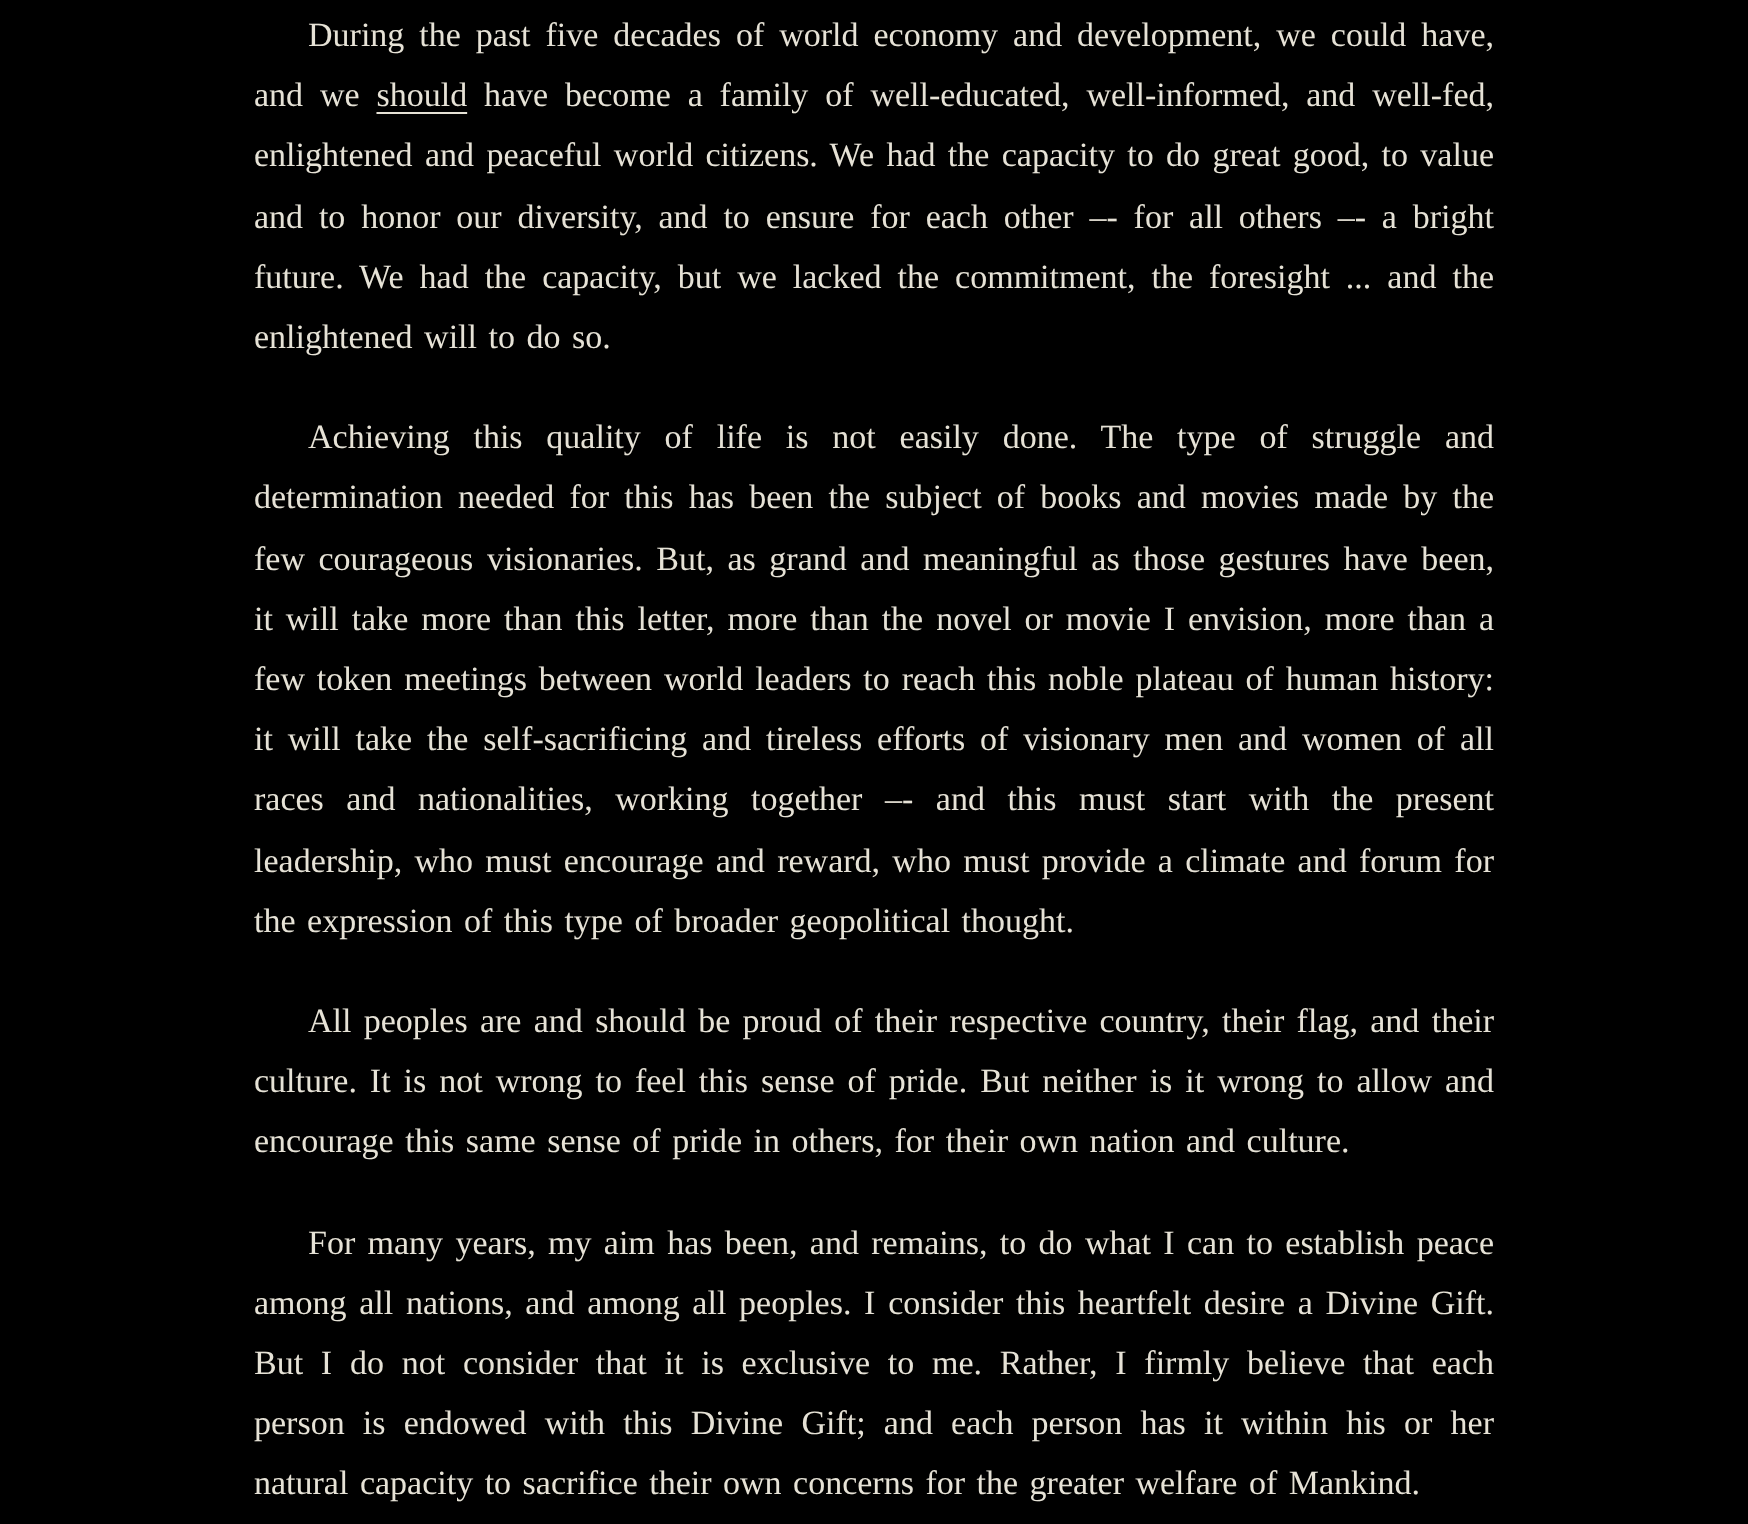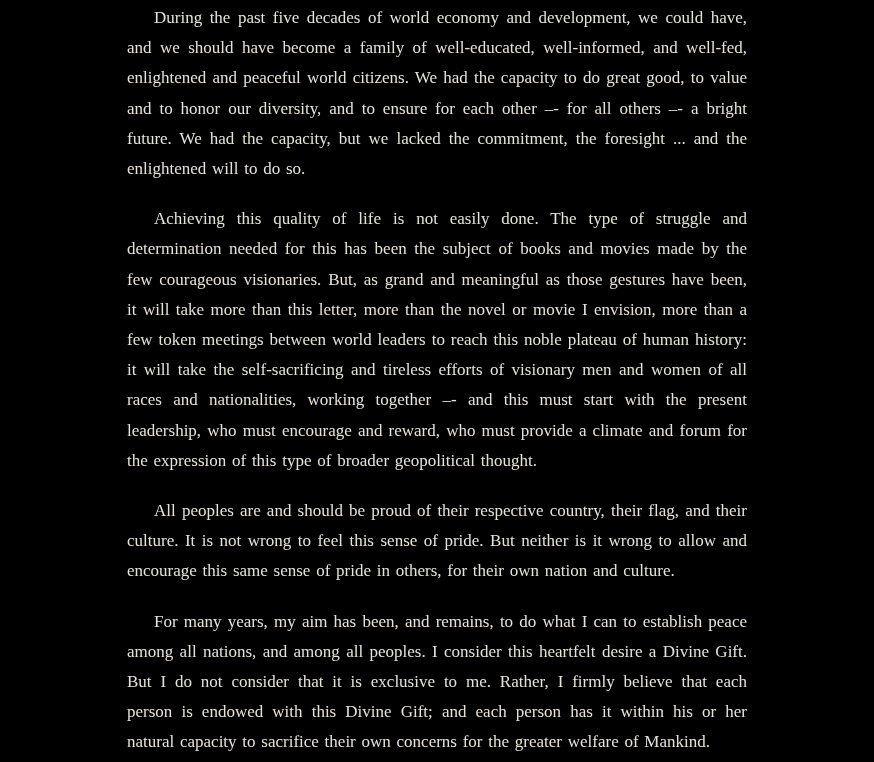--- a/index.html
+++ b/index.html
@@ -24,20 +24,21 @@
   .page p {
     margin: 0 0 20px 0;
     text-align: justify;
     text-indent: 27px;
     word-spacing: 1.5px;
   }
   .page p:last-child {
     margin-bottom: 0;
   }
   .u {
+    text-decoration: underline;
     text-underline-offset: 3px;
   }
 </style>
 </head>
 <body>
 
 <div class="page">
   <p><span>During the past five decades of world economy and development, we could have, and we </span><span class="u">should</span><span> have become a family of well-educated, well-informed, and well-fed, enlightened and peaceful world citizens.  We had the capacity to do great good, to value and to honor our diversity, and to ensure for each other –- for all others –- a bright future. We had the capacity, but we lacked the commitment, the foresight  ...  and the enlightened will to do so.</span></p>
   <p>Achieving this quality of life is not easily done. The type of struggle and determination needed for this has been the subject of books and movies made by the few courageous visionaries. But, as grand and meaningful as those gestures have been, it will take more than this letter, more than the novel or movie I envision, more than a few token meetings between world leaders to reach this noble plateau of human history: it will take the self-sacrificing and tireless efforts of visionary men and women of all races and nationalities, working together –- and this must start with the present leadership, who must encourage and reward, who must provide a climate and forum for the expression of this type of broader geopolitical thought.</p>
   <p>All peoples are and should be proud of their respective country, their flag, and their culture.  It is not wrong to feel this sense of pride. But neither is it wrong to allow and encourage this same sense of pride in others, for their own nation and culture.</p>

